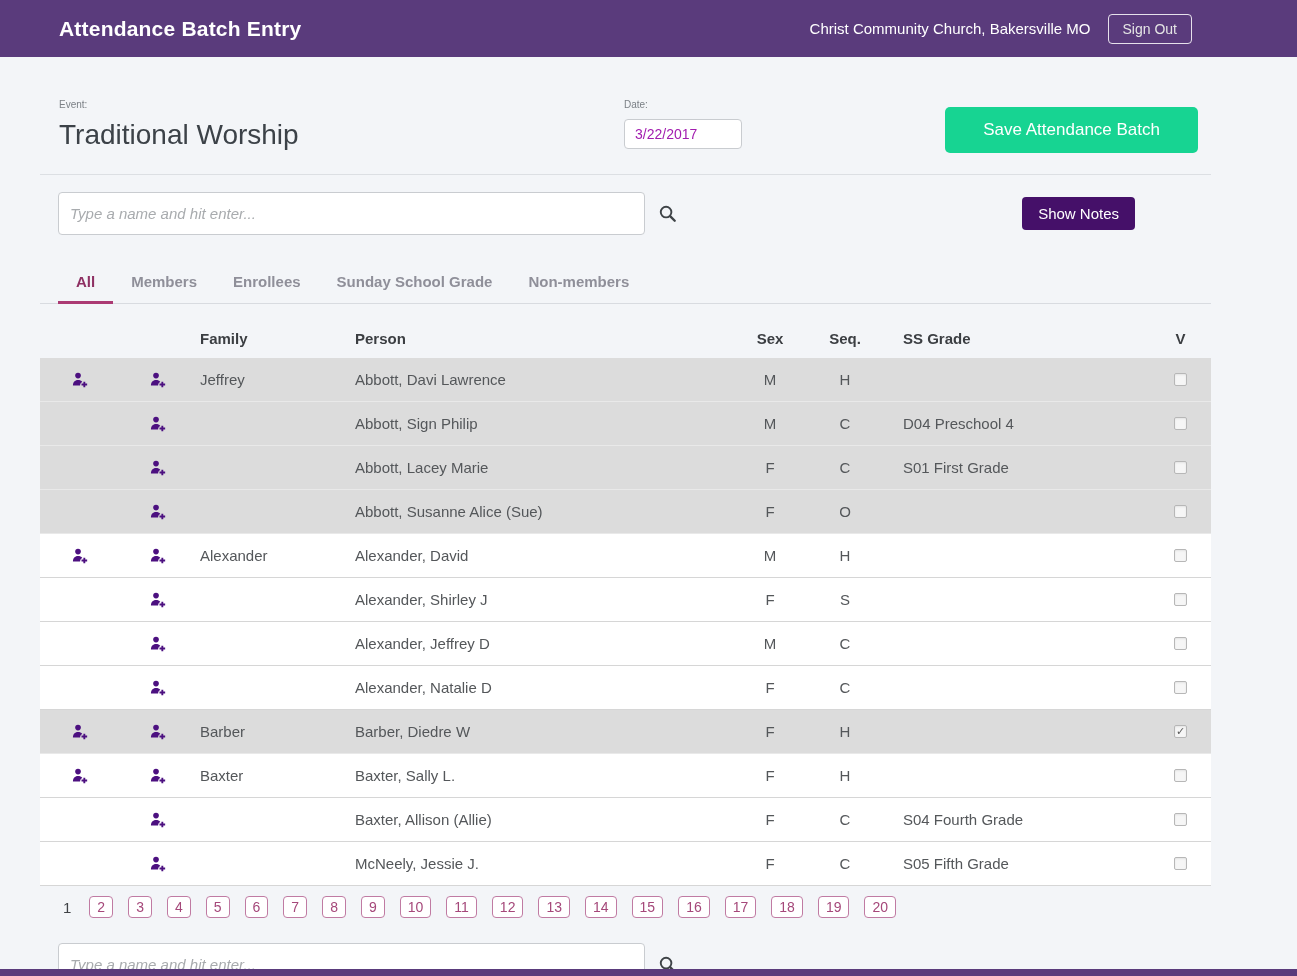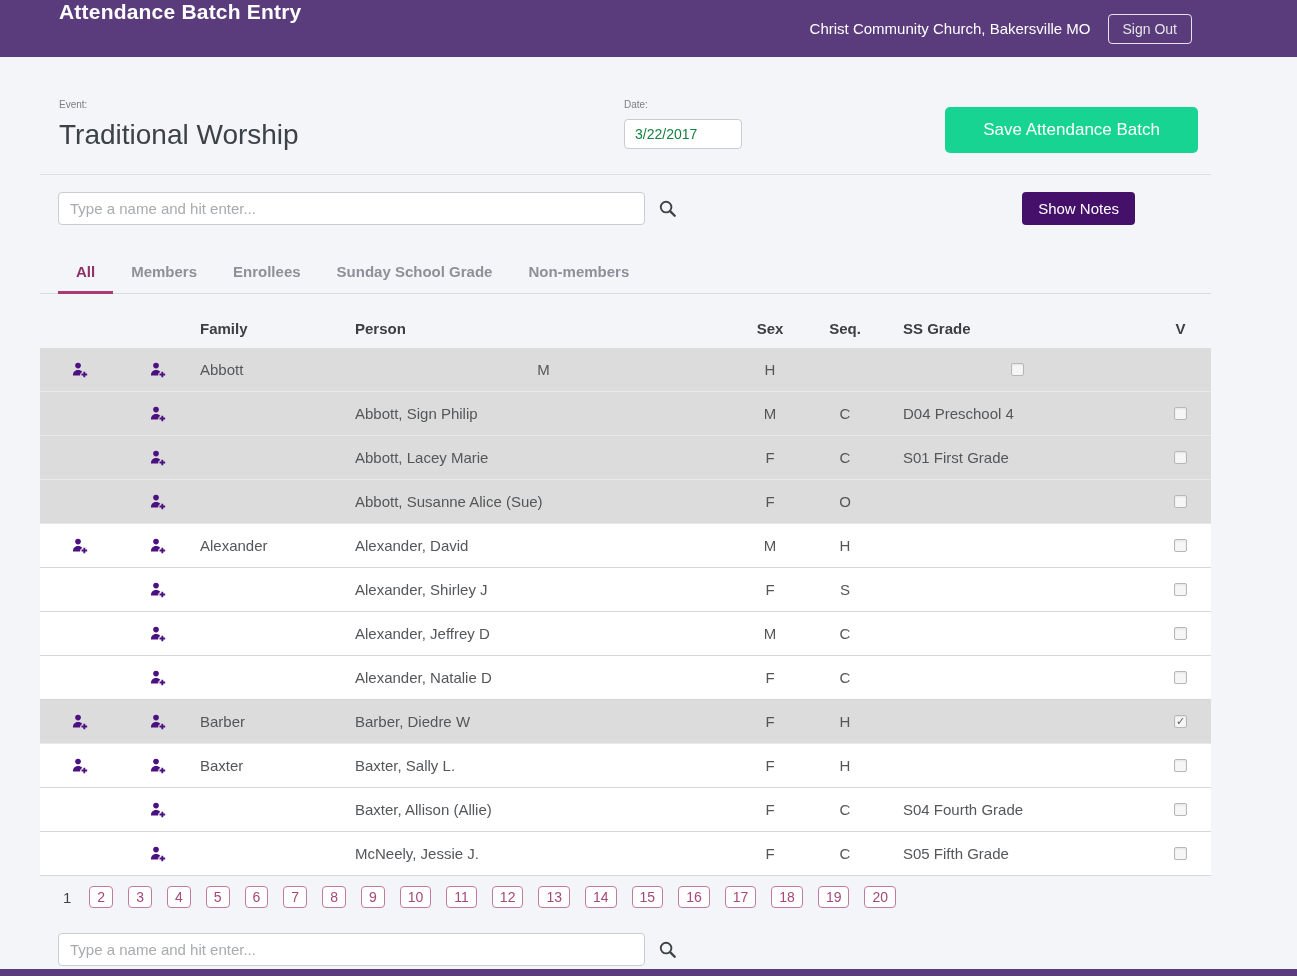--- a/index.html
+++ b/index.html
@@ -10,52 +10,52 @@
   *{box-sizing:border-box;}
   html,body{margin:0;padding:0;}
   body{
     width:1297px;height:976px;position:relative;overflow:hidden;
     background:#f3f5f8;
     font-family:"Liberation Sans","DejaVu Sans",sans-serif;
     color:#54575a;
   }
   
   .topbar{
-    height:57px;background:var(--header-purple);display:flex;
+    height:57px;background:var(--header-purple);display:flex;align-items:center;
     padding:0 105px 0 59px;
   }
   .topbar .app-title{color:#fff;font-size:21px;font-weight:700;letter-spacing:.2px;}
   .topbar .right{margin-left:auto;display:flex;align-items:center;gap:17px;}
   .topbar .org{color:#fff;font-size:15px;}
   .signout{
     background:transparent;border:1px solid rgba(255,255,255,.85);color:#e5e5e5;
     font-size:14px;padding:6px 14px;border-radius:4px;cursor:pointer;
     font-family:inherit;
   }
   
   .container{margin-left:40px;width:1171px;}
   
   .event-row{display:flex;padding:42px 0 21px 0;border-bottom:1px solid #dcdfe3;}
   .event-block{margin-left:19px;width:565px;}
   .field-label{font-size:10px;color:#7b8086;margin-bottom:9px;}
   .event-name{font-size:28px;color:#3c4248;font-weight:400;}
   .date-input{
     width:118px;height:30px;border:1px solid #c9ccd0;border-radius:4px;
-    font-size:14px;color:#15803d;padding:5px 10px;font-family:inherit;background:#fff;
+    font-size:14px;color:#a21caf;padding:5px 10px;font-family:inherit;background:#fff;
   }
   .save-btn{
     margin-left:auto;margin-right:13px;align-self:center;margin-top:8px;
     background:var(--save-green);color:#fff;border:none;border-radius:5px;
     font-size:17px;padding:13px 38px;cursor:pointer;font-family:inherit;
   }
   
   .search-row{display:flex;align-items:center;margin-top:17px;}
   .search-input{
-    margin-left:18px;width:587px;height:33px;border:1px solid #c9ccd0;border-radius:4px;
-    padding:0 11px;font-size:15px;color:#555;font-family:inherit;background:#fff;
+    margin-left:18px;width:587px;height:43px;border:1px solid #c9ccd0;border-radius:4px;
+    padding:0 11px;font-size:15px;color:#555;font-family:inherit;background:#fff;font-style:italic;
   }
   .search-input::placeholder{color:#a8abae;}
   .mag{margin-left:13px;display:inline-flex;cursor:pointer;}
   .notes-btn{
     margin-left:auto;margin-right:76px;background:var(--notes-purple);color:#fff;
     border:none;border-radius:4px;font-size:15px;padding:8px 16px;cursor:pointer;
     font-family:inherit;
   }
   
   .tabs{margin-top:28px;padding-left:18px;border-bottom:1px solid #d8dbe0;display:flex;}
@@ -168,21 +168,22 @@
           </div>
           <div class="cell icon-cell">
             <span class="picon">
               <svg viewBox="0 0 17 17" width="16" height="16" fill="#4c1080">
                 <circle cx="6.4" cy="3.8" r="3"></circle>
                 <path d="M6.4 8.6 C3 8.6 1 11 1 14.4 L8.6 14.4 C8.6 12.4 9.5 11.1 11 10.5 C9.9 9.3 8.3 8.6 6.4 8.6 Z"></path>
                 <path d="M12.1 10.3 H14.1 V12.3 H16.1 V14.3 H14.1 V16.3 H12.1 V14.3 H10.1 V12.3 H12.1 Z"></path>
               </svg>
             </span>
           </div>
-          <div class="cell c-fam">Abbott</div>
+          <div class="cell c-fam">Jeffrey</div>
+          <div class="cell c-per">Abbott, Davi Lawrence</div>
           <div class="cell c-ctr">M</div>
           <div class="cell c-ctr">H</div>
           <div class="cell c-ssg"></div>
           <div class="cell c-chk">
             <span class="cb"></span>
           </div>
         </div>
         <div class="trow gray">
           <div class="cell icon-cell"></div>
           <div class="cell icon-cell">

